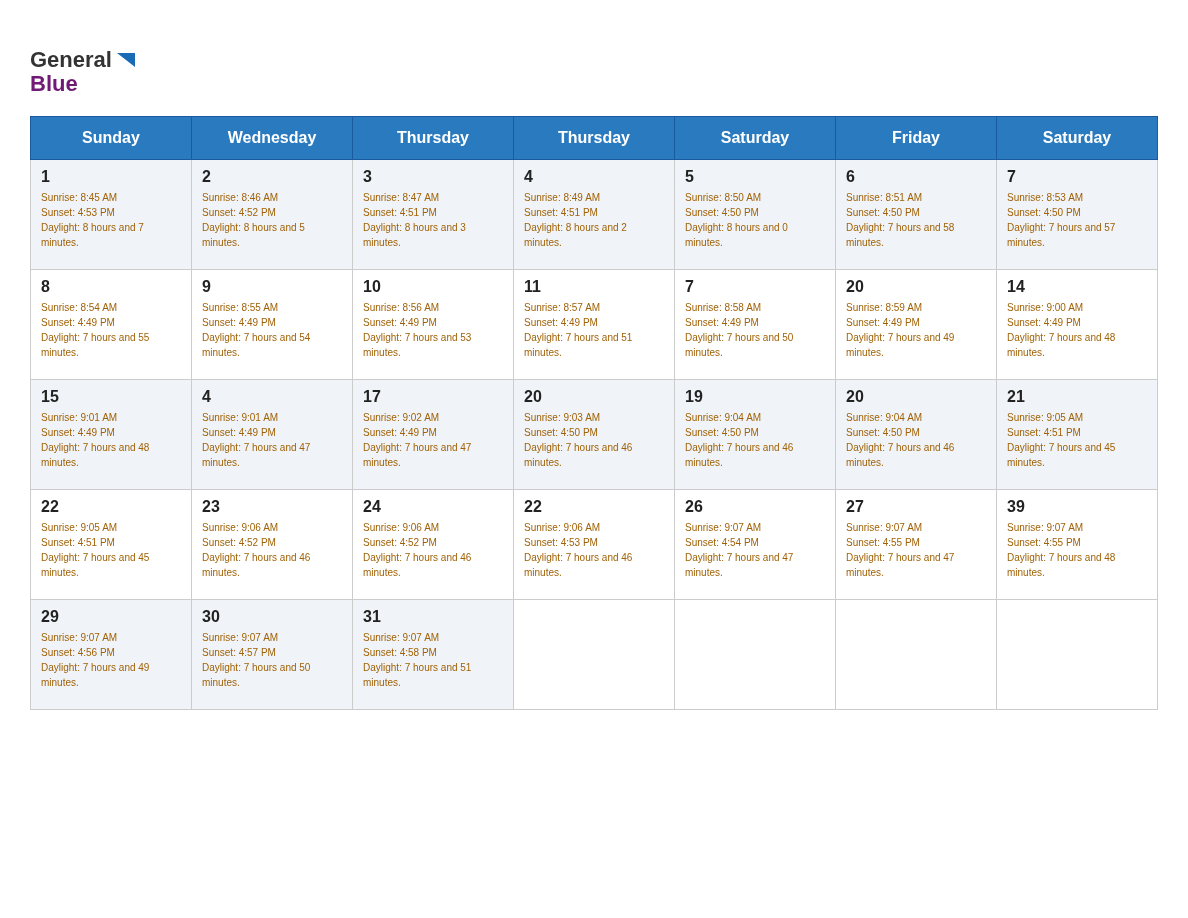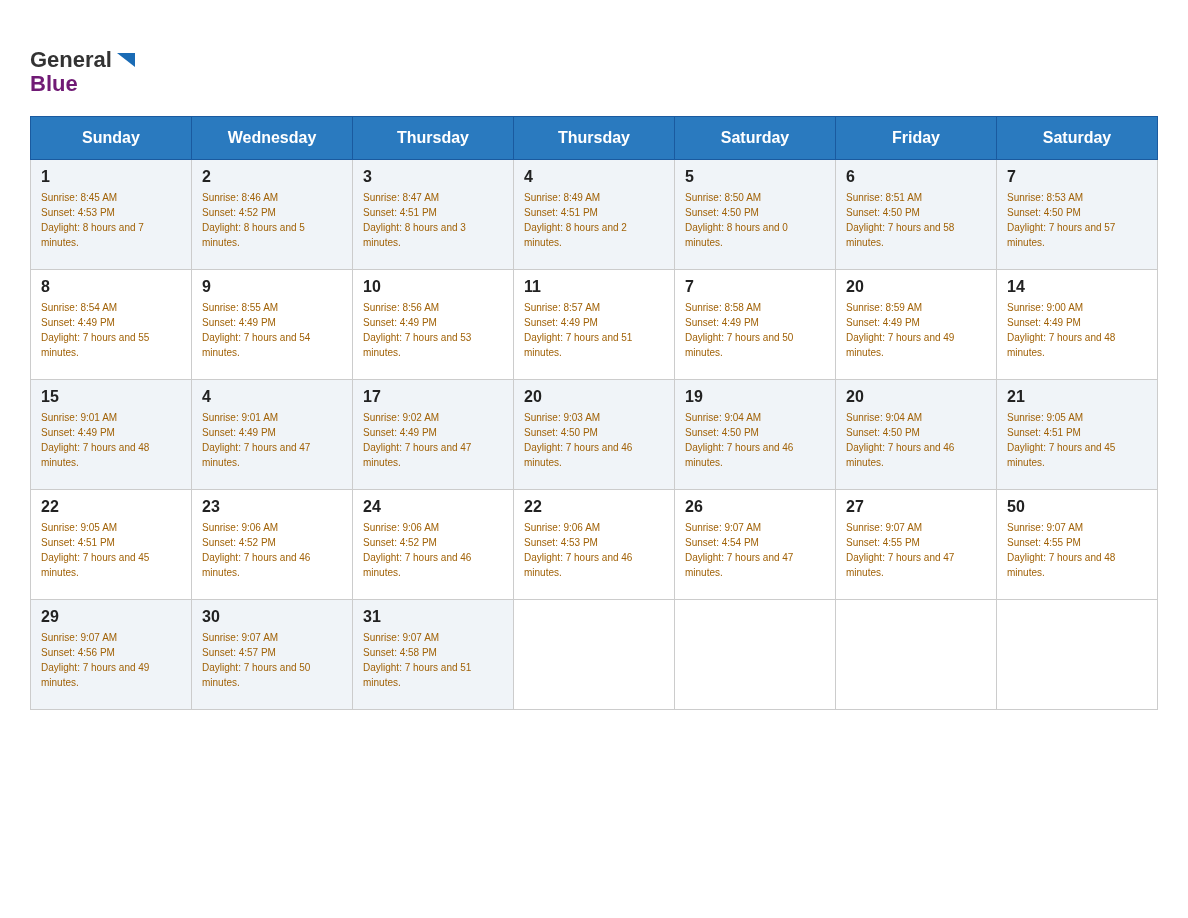--- a/index.html
+++ b/index.html
@@ -343,21 +343,21 @@
         </td>
         <td>
           <span class="day-number">27</span>
           <div class="day-info">
             Sunrise: 9:07 AM<br>
             Sunset: 4:55 PM<br>
             Daylight: 7 hours and 47 minutes.
           </div>
         </td>
         <td>
-          <span class="day-number">50</span>
+          <span class="day-number">39</span>
           <div class="day-info">
             Sunrise: 9:07 AM<br>
             Sunset: 4:55 PM<br>
             Daylight: 7 hours and 48 minutes.
           </div>
         </td>
       </tr>
       <tr>
         <td>
           <span class="day-number">29</span>

